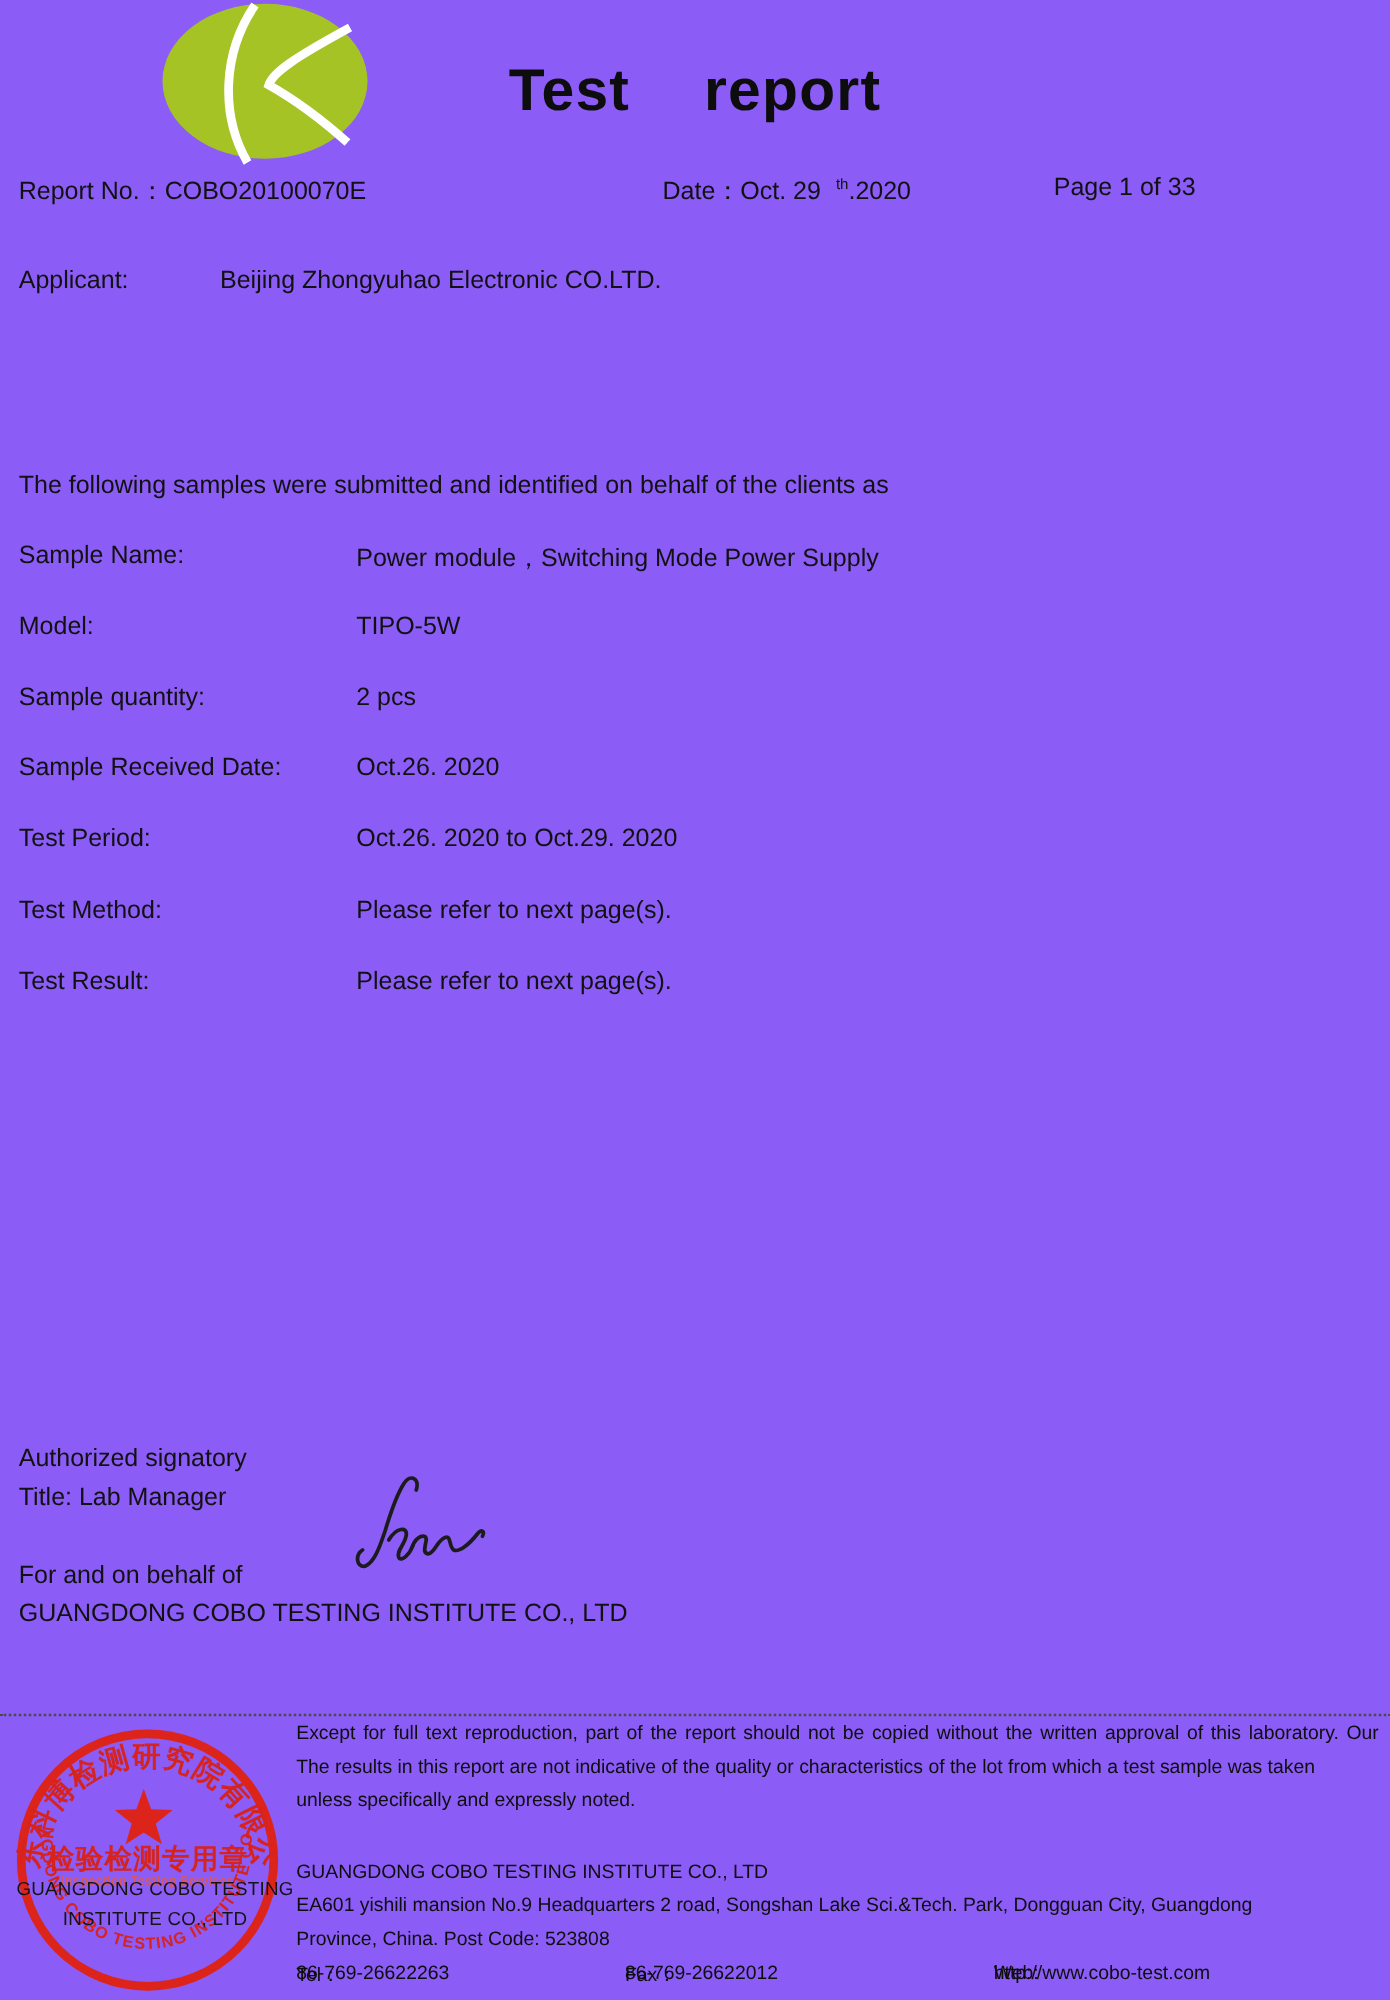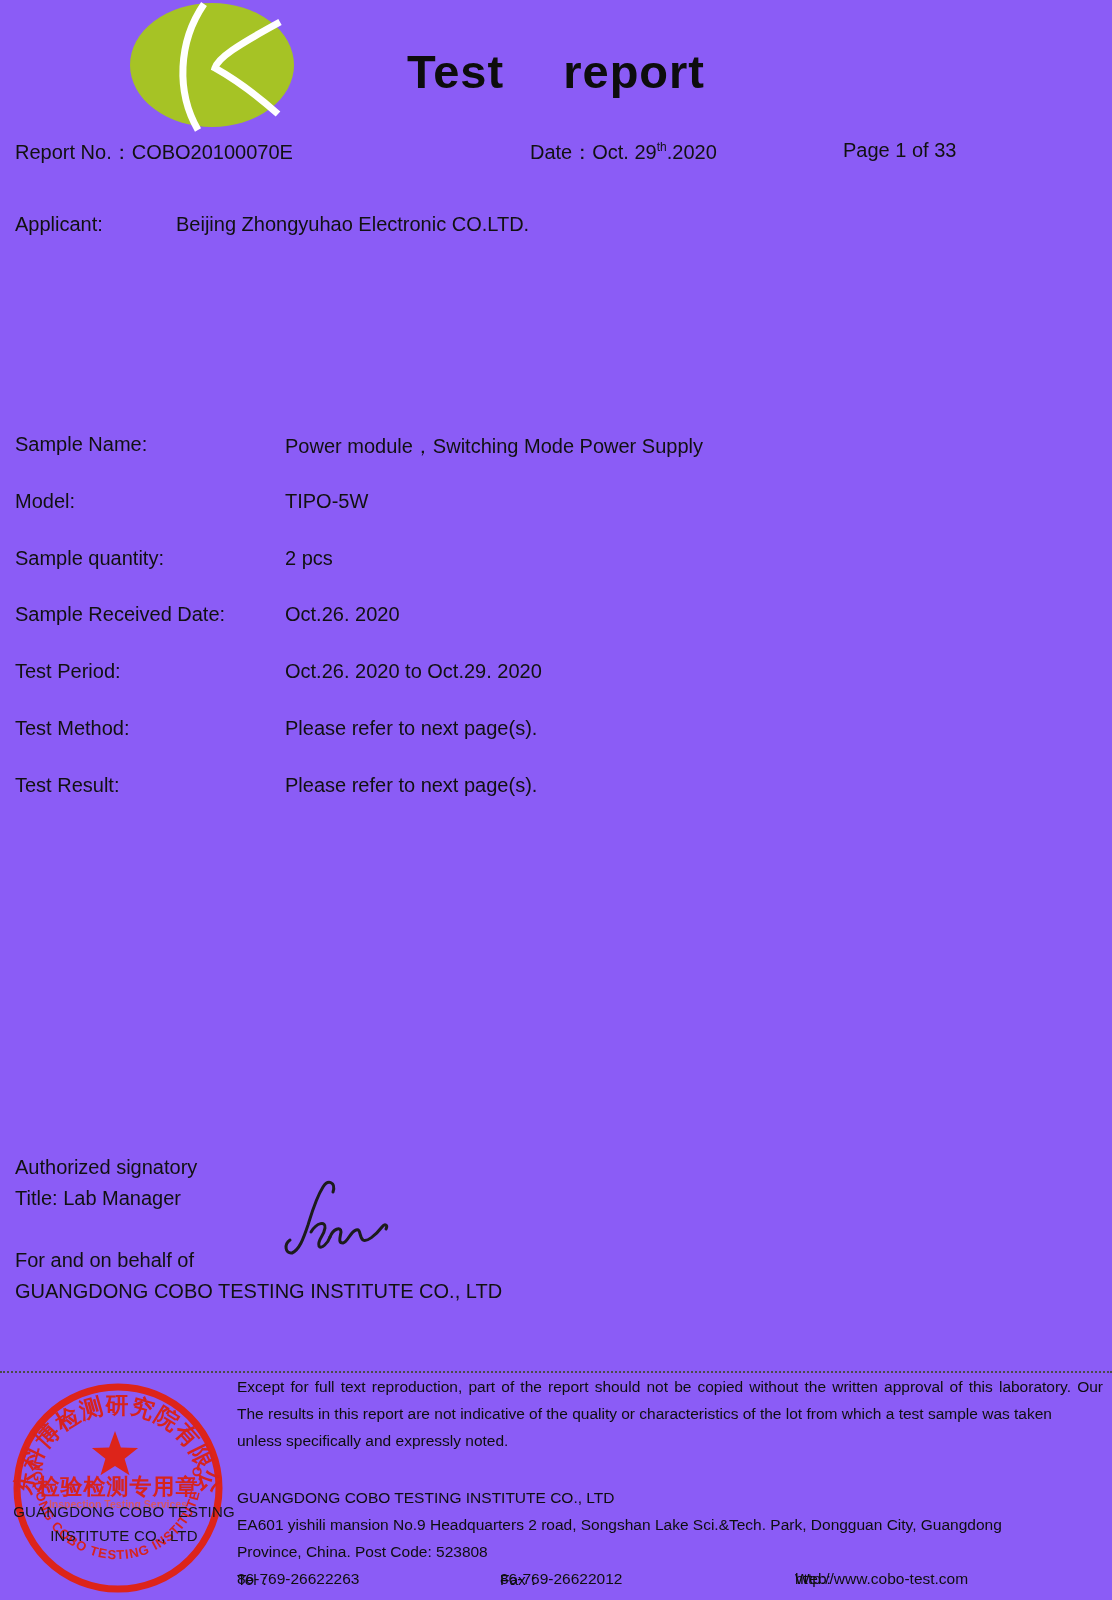--- a/index.html
+++ b/index.html
@@ -16,21 +16,21 @@
     top:44px;left:0;width:1112px;
     text-align:center;
     font-size:47px;font-weight:bold;
     letter-spacing:1px;word-spacing:45px;
     color:#0d0d0d;
   }
   .meta-line{top:139px;left:0;width:1112px;height:28px;font-size:20px;}
   .meta-report{position:absolute;left:15px;top:0;}
   .meta-date{position:absolute;left:530px;top:0;}
   .meta-page{position:absolute;left:843px;top:0;}
-  sup.th{font-size:12px;vertical-align:super;line-height:0;}
+  sup.th{font-size:12px;vertical-align:super;line-height:0;margin-left:12px;}
   .row{font-size:20px;}
   .row .lbl{position:absolute;left:15px;top:0;white-space:nowrap;}
   .row .val{position:absolute;top:0;white-space:nowrap;}
   .row.info .val{left:176px;}
   .row.sample .val{left:285px;}
   .intro{left:15px;font-size:20px;}
   .sig-text{left:15px;font-size:20px;}
   .divider{
     top:1371px;left:0;width:1112px;height:0;
     border-top:2px dotted #4a4a4a;
@@ -65,20 +65,21 @@
     <span class="meta-report"><span>Report No.：</span><span>COBO20100070E</span></span>
     <span class="meta-date"><span>Date：</span><span>Oct. 29</span><sup class="th">th</sup><span>.2020</span></span>
     <span class="meta-page">Page 1 of 33</span>
   </div>
 
   <div class="abs row info" style="top:213px;left:0;width:1112px;height:26px;">
     <span class="lbl">Applicant:</span>
     <span class="val">Beijing Zhongyuhao Electronic CO.LTD.</span>
   </div>
 
+  <div class="abs intro" style="top:377px;">The following samples were submitted and identified on behalf of the clients as</div>
 
   <div class="abs row sample" style="top:433px;left:0;width:1112px;height:26px;">
     <span class="lbl">Sample Name:</span>
     <span class="val">Power module，Switching Mode Power Supply</span>
   </div>
   <div class="abs row sample" style="top:490px;left:0;width:1112px;height:26px;text-align:right;">
     <span class="lbl">Model:</span>
     <span class="val">TIPO-5W</span>
   </div>
   <div class="abs row sample" style="top:547px;left:0;width:1112px;height:26px;">

